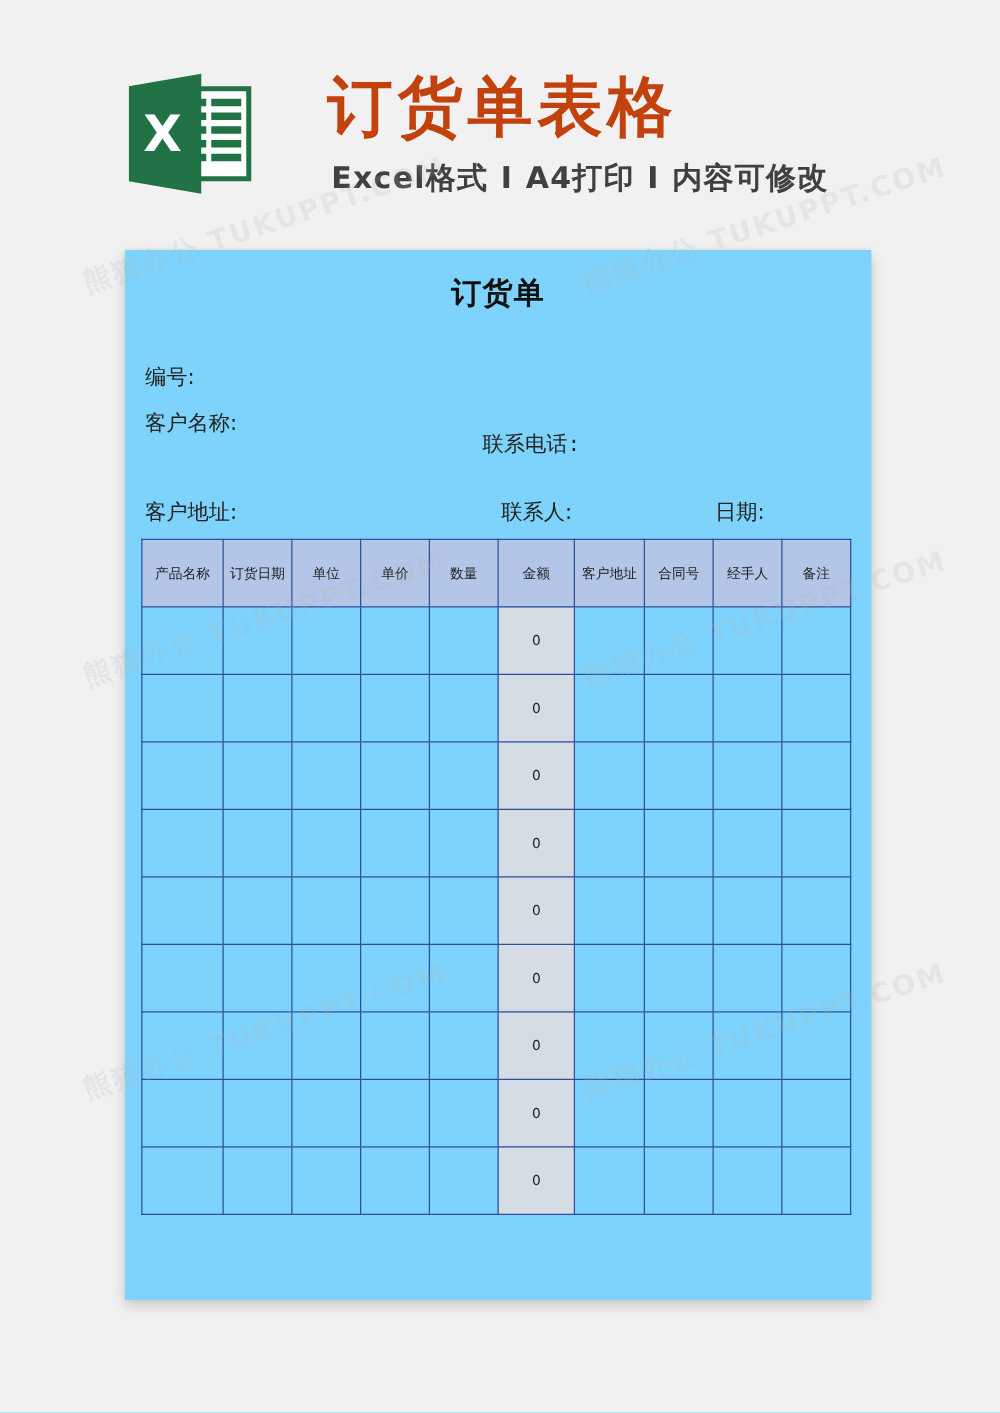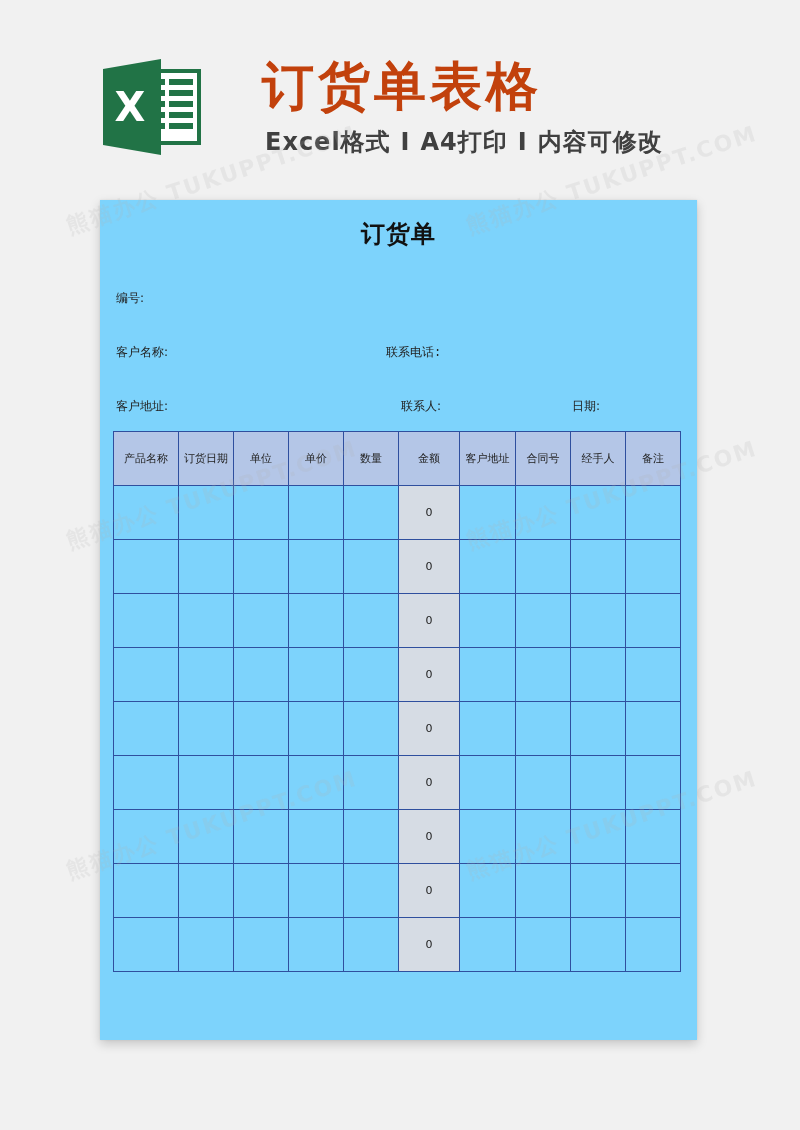--- a/index.html
+++ b/index.html
@@ -39,21 +39,21 @@
   .page {
     position: absolute; left: 100px; top: 200px; width: 597px; height: 840px;
     background: #7dd3fc;
     box-shadow: 0 4px 10px rgba(0,0,0,0.18), 0 0 2px rgba(0,0,0,0.08);
   }
   .doc-title {
     position: absolute; left: 0; right: 0; top: 18px; text-align: center;
     font-size: 24px; font-weight: bold; color: #111; letter-spacing: 1px;
   }
   .field {
-    position: absolute; font-size: 12px; color: #222; white-space: nowrap;
+    position: absolute; font-size: 17px; color: #222; white-space: nowrap;
   }
 
   
   .tbl {
     position: absolute; left: 13px; top: 231px;
     border-collapse: collapse; table-layout: fixed;
   }
   .tbl td, .tbl th {
     border: 1.5px solid #2f4f9e;
     height: 54px; text-align: center; vertical-align: middle;
@@ -87,21 +87,21 @@
 <div class="title-main">订货单表格</div>
 <div class="title-sub">
   <span>Excel格式</span><span class="sep">I</span><span>A4打印</span><span class="sep">I</span><span>内容可修改</span>
 </div>
 
 <div class="page">
   <div class="doc-title">订货单</div>
 
   <div class="field" style="left:16px; top:90px;">编号:</div>
 
-  <div class="field" style="left:16px; top:144px;">客户名称:</div>
+  <div class="field" style="left:16px; top:127px;">客户名称:</div>
   <div class="field" style="left:286px; top:144px;font-family:Liberation Mono, monospace;">联系电话:</div>
 
   <div class="field" style="left:16px; top:198px;">客户地址:</div>
   <div class="field" style="left:301px; top:198px;">联系人:</div>
   <div class="field" style="left:472px; top:198px;text-align:right;">日期:</div>
 
   <table class="tbl">
     <colgroup>
       <col style="width:65px">
         <col style="width:55px">

